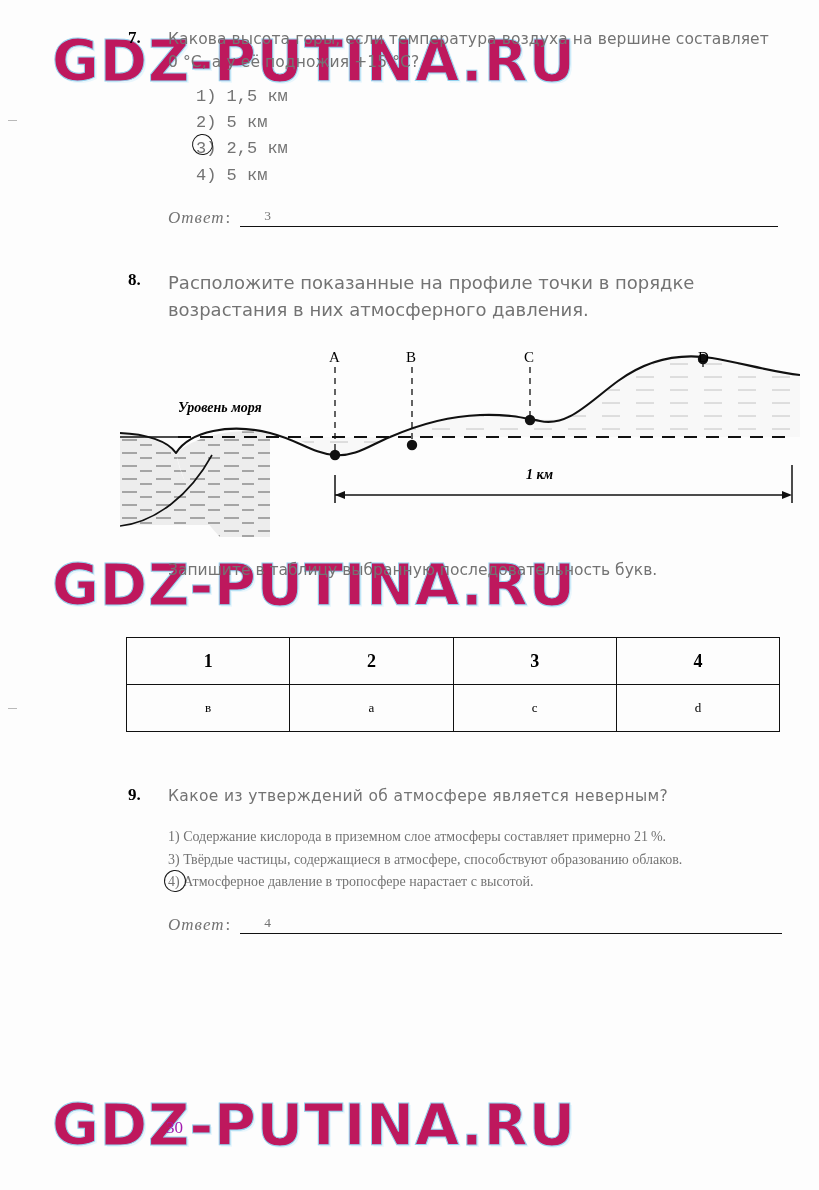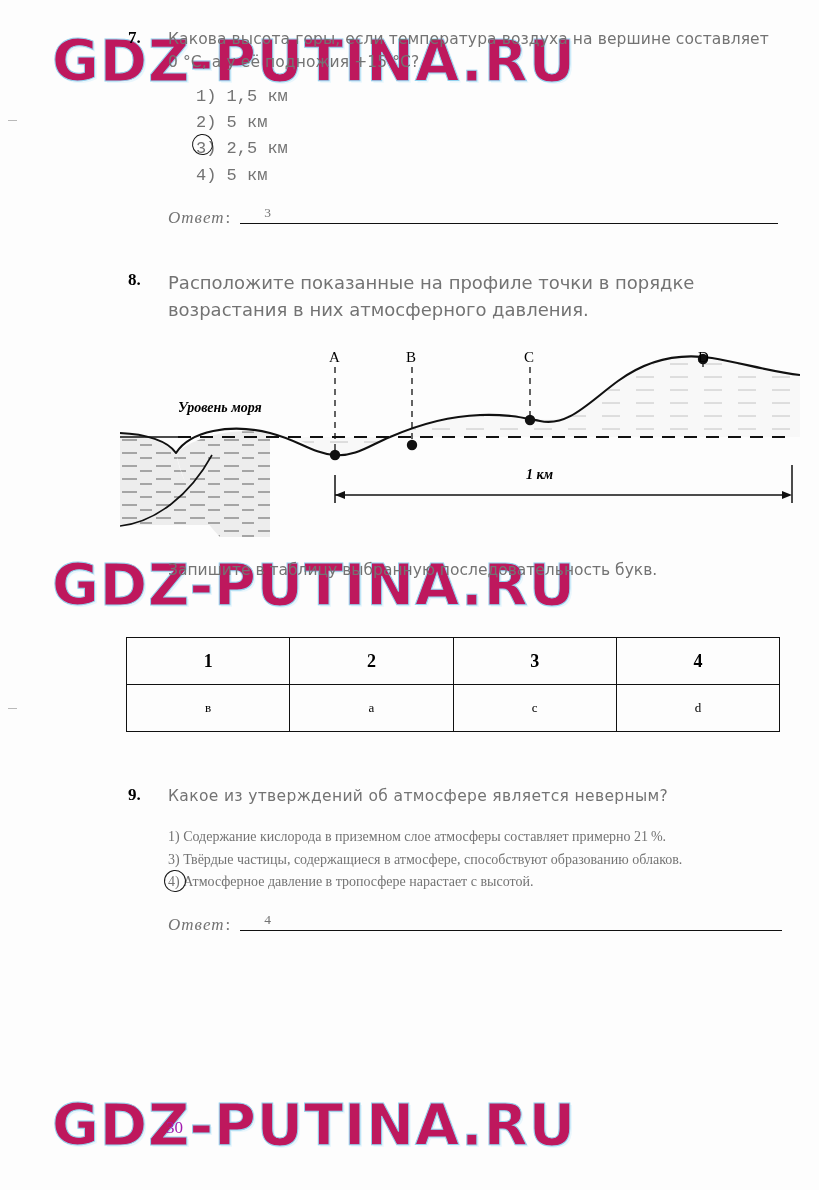--- a/index.html
+++ b/index.html
@@ -67,21 +67,21 @@
     top: -2px;
     width: 21px;
     height: 21px;
     border: 1.6px solid #1b1b1b;
     border-radius: 50%;
     transform: rotate(-8deg);
   }
   .answer-row {
     margin-top: 18px;
     display: flex;
-    align-items: flex-start;
+    align-items: center;
     font-size: 17px;
   }
   .answer-label { font-style: italic; letter-spacing: 1px; }
   .answer-colon { margin-left: 1px; margin-right: 10px; }
   .answer-line {
     flex: 1;
     border-bottom: 1.1px solid #111;
     position: relative;
     height: 17px;
   }

